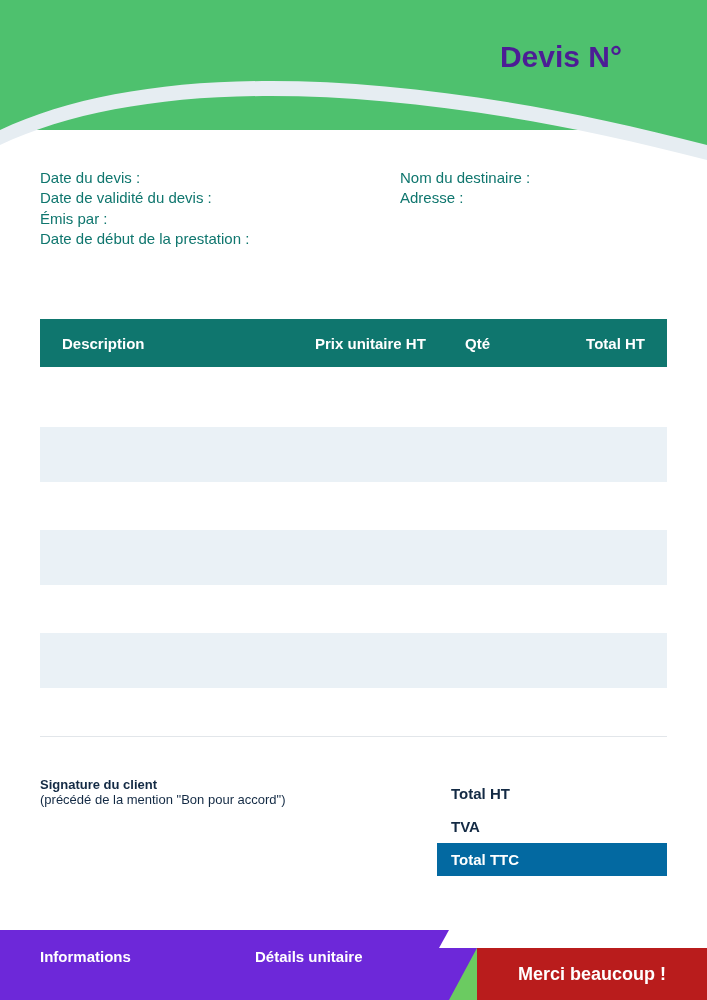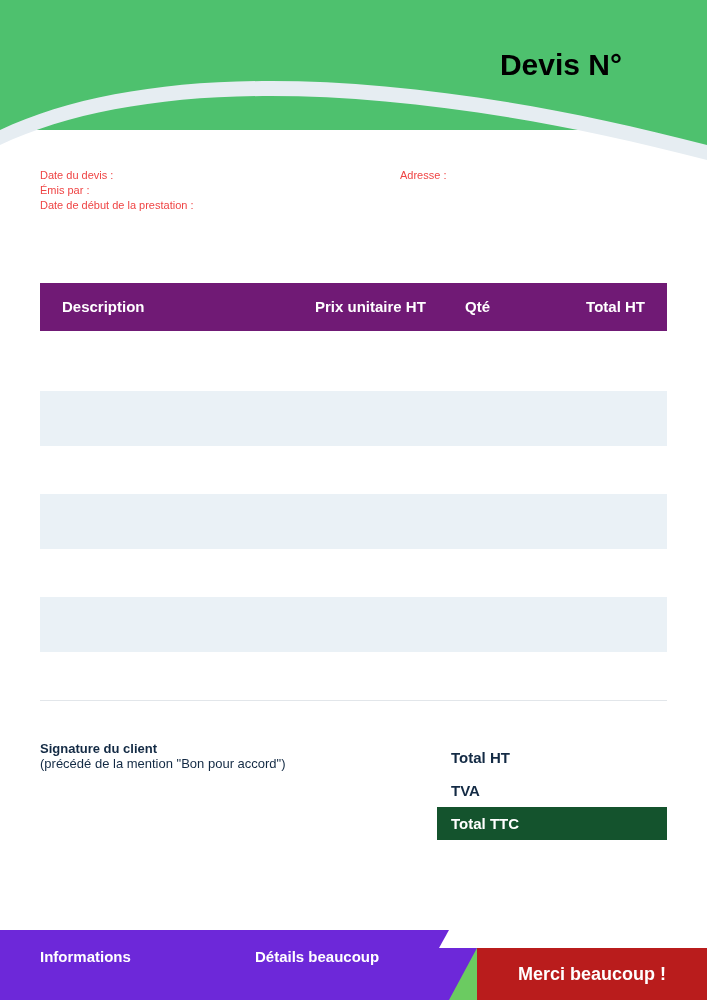--- a/index.html
+++ b/index.html
@@ -13,47 +13,47 @@
   }
   .header-bg {
     position: absolute;
     top: 0; left: 0;
     width: 707px;
     height: 180px;
     z-index: 0;
   }
   .title {
     position: absolute;
-    top: 48px;
+    top: 40px;
     right: 85px;
-    color: #000000;
+    color: #4c1d95;
     font-size: 30px;
     font-weight: 700;
     z-index: 2;
   }
   .content {
     position: absolute;
     top: 168px;
     left: 40px;
     right: 40px;
     z-index: 2;
   }
   .meta-row {
     display: flex;
-    color: #ef4444;
-    font-size: 11px;
+    color: #0f766e;
+    font-size: 15px;
     line-height: 1.35;
   }
   .meta-left { width: 360px; }
   .meta-right { flex: 1; }
   .table-wrap {
     margin-top: 70px;
   }
   .table-header {
-    background: #701a75;
+    background: #0f766e;
     color: #ffffff;
     font-weight: 700;
     font-size: 15px;
     display: flex;
     align-items: center;
     height: 48px;
     padding: 0 22px;
   }
   .col-desc { flex: 1; }
   .col-pu   { width: 150px; }
@@ -83,21 +83,21 @@
   .totals {
     width: 230px;
     color: #132a44;
     font-size: 15px;
     font-weight: 700;
   }
   .totals .trow {
     padding: 8px 14px;
   }
   .totals .trow.ttc {
-    background: #14532d;
+    background: #0369a1;
     color: #ffffff;
   }
   .footer {
     position: absolute;
     left: 0; bottom: 0;
     width: 707px;
     height: 70px;
     z-index: 1;
   }
   .footer-dark {
@@ -160,24 +160,26 @@
   <path d="M0,130 C150,60 400,70 707,150 L707,0 L0,0 Z" fill="#4ec16e"></path>
   <path d="M0,130 C150,60 400,65 707,145 L707,160 C400,80 150,75 0,145 Z" fill="#e6edf2"></path>
 </svg>
 
 <div class="title">Devis N°</div>
 
 <div class="content">
   <div class="meta-row">
     <div class="meta-left">
       <div>Date du devis :</div>
+      <div>Date de validité du devis :</div>
       <div>Émis par :</div>
       <div>Date de début de la prestation :</div>
     </div>
     <div class="meta-right">
+      <div>Nom du destinaire :</div>
       <div>Adresse :</div>
     </div>
   </div>
 
   <div class="table-wrap">
     <div class="table-header">
       <div class="col-desc">Description</div>
       <div class="col-pu">Prix unitaire HT</div>
       <div class="col-qte">Qté</div>
       <div class="col-tot">Total HT</div>
@@ -201,19 +203,19 @@
       <div class="trow">Total HT</div>
       <div class="trow">TVA</div>
       <div class="trow ttc">Total TTC</div>
     </div>
   </div>
 </div>
 
 <div class="footer">
   <div class="footer-dark">
     <div class="col1">Informations</div>
-    <div>Détails beaucoup</div>
+    <div>Détails unitaire</div>
   </div>
   <div class="footer-white-gap"></div>
   <div class="footer-white-diag"></div>
   <div class="footer-diag"></div>
   <div class="footer-light">Merci beaucoup !</div>
 </div>
 
 </body></html>

